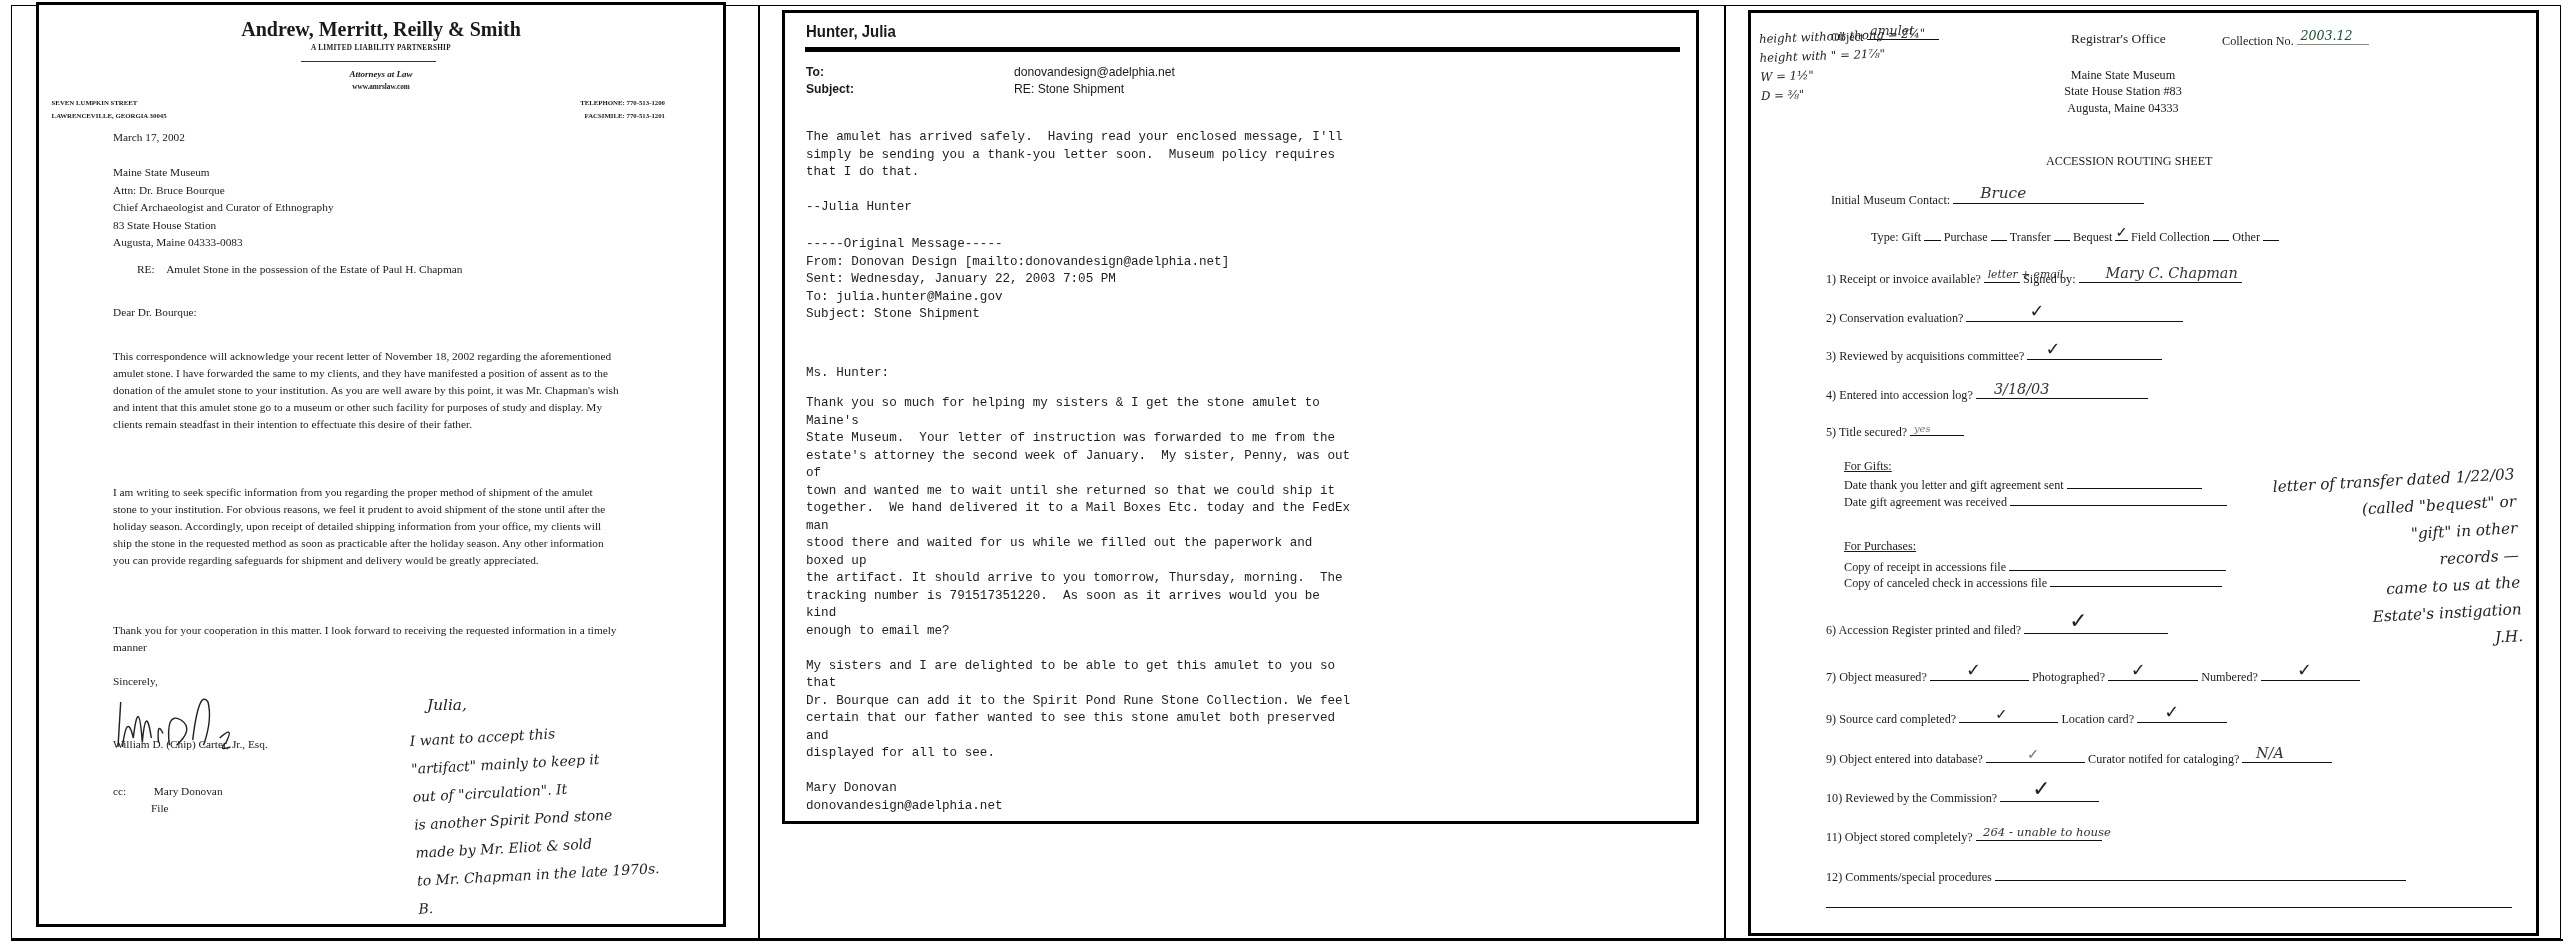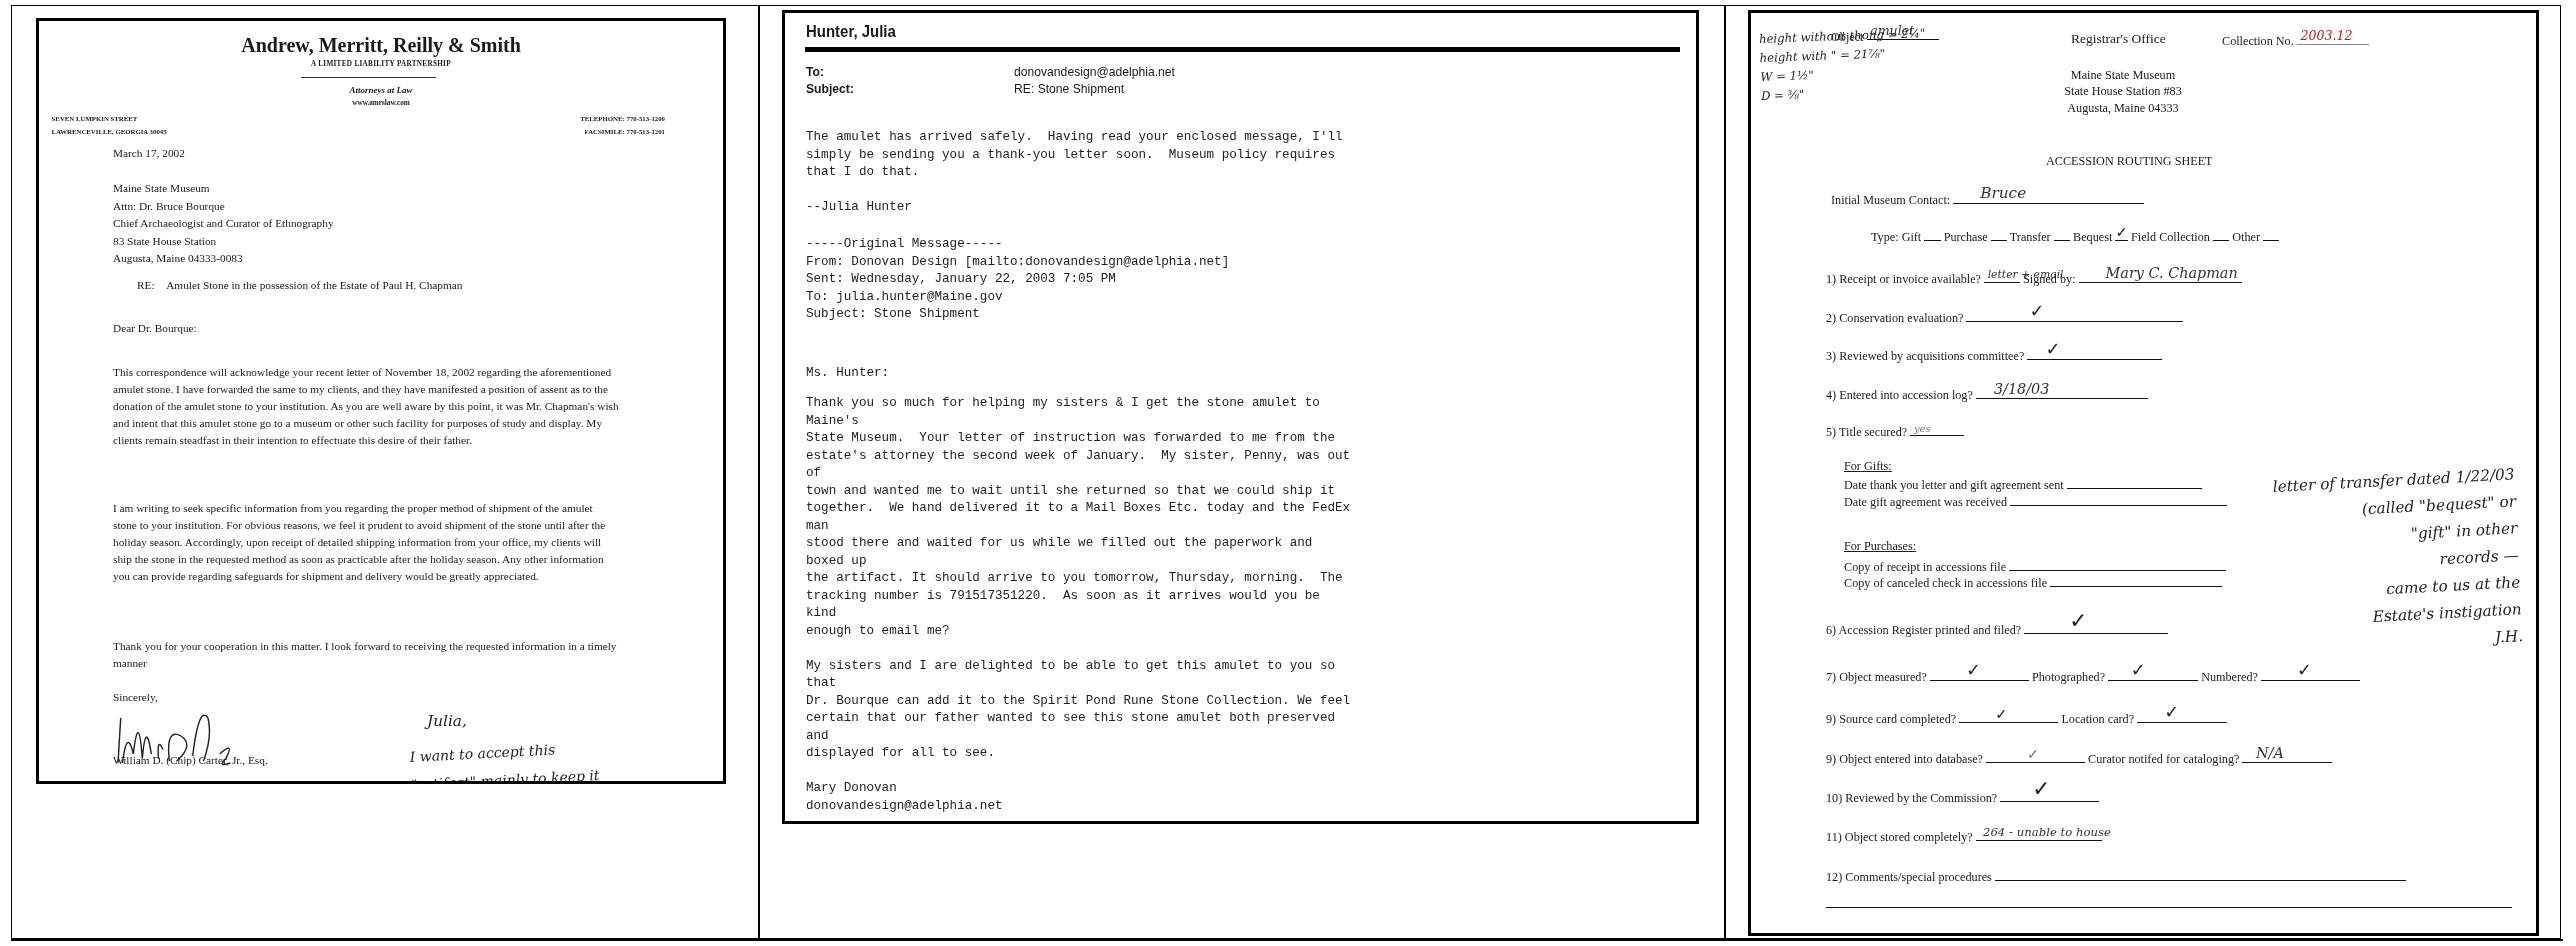--- a/index.html
+++ b/index.html
@@ -3,21 +3,21 @@
 <meta charset="utf-8">
 <style>
   html, body { margin: 0; padding: 0; background: #ffffff; }
   body { width: 2576px; height: 946px; position: relative; overflow: hidden; color: #1a1a1a; }
   .outer { position: absolute; left: 10.8px; top: 5.4px; width: 2550px; height: 934px; border: 1.8px solid #000; box-sizing: border-box; }
   .vline { position: absolute; top: 5.4px; width: 1.8px; height: 934px; background: #000; }
   .hline-bottom { position: absolute; left: 10.8px; top: 939px; width: 2552px; height: 1.8px; background: #000; }
   .doc { position: absolute; border: 3.6px solid #000; box-sizing: border-box; background: #fff; overflow: hidden; }
 
   
-  .letter { left: 36px; top: 18px; width: 690px; height: 766px; font-family: "Liberation Serif", serif; }
+  .letter { left: 36px; top: 2px; width: 690px; height: 925px; font-family: "Liberation Serif", serif; }
   .lh-firm { position: absolute; left: 0; width: 100%; top: 12.6px; text-align: center; font-size: 20px; font-weight: bold; }
   .lh-llp { position: absolute; left: 0; width: 100%; top: 39px; text-align: center; font-size: 7.2px; font-weight: bold; letter-spacing: 0.3px; }
   .lh-rule { position: absolute; left: 262px; width: 135px; top: 56px; height: 0.9px; background: #333; }
   .lh-att { position: absolute; left: 0; width: 100%; top: 64px; text-align: center; font-size: 9px; font-style: italic; font-weight: bold; }
   .lh-web { position: absolute; left: 0; width: 100%; top: 78px; text-align: center; font-size: 7.2px; font-weight: bold; }
   .lh-addr { position: absolute; left: 12.6px; top: 92px; font-size: 6.8px; font-weight: bold; line-height: 12.6px; }
   .lh-phone { position: absolute; right: 58px; top: 92px; font-size: 6.8px; font-weight: bold; line-height: 12.6px; text-align: right; }
   .l-text { position: absolute; left: 74px; font-size: 11.3px; line-height: 17px; }
   .l-date { top: 124px; }
   .l-addr { top: 159px; line-height: 17.6px; }
@@ -161,21 +161,21 @@
 </div>
 
 <div class="doc routing">
   <div class="r-abs" style="left:56px;top:13.5px">
     <span>Object</span>
     <span class="r-line" style="width:72px"><span class="r-hand">amulet</span></span>
   </div>
   <div class="r-abs r-title" style="left:296px;top:18px">Registrar's Office</div>
   <div class="r-abs" style="left:447px;top:18px">
     <span>Collection No.</span>
-    <span class="r-line" style="width:72px;border-color:#888"><span class="r-hand" style="color:#b91c1c">2003.12</span></span>
+    <span class="r-line" style="width:72px;border-color:#888"><span class="r-hand" style="color:#14532d">2003.12</span></span>
   </div>
   <div class="hand r-measure">height without thong = 2¼"
 height with " = 21⅞"
 W = 1½"
 D = ⅜"</div>
   <div class="r-abs r-center" style="left:244px;top:54px;width:208px;line-height:16.3px">
     <div>Maine State Museum</div>
     <div>State House Station #83</div>
     <div>Augusta, Maine  04333</div>
   </div>

